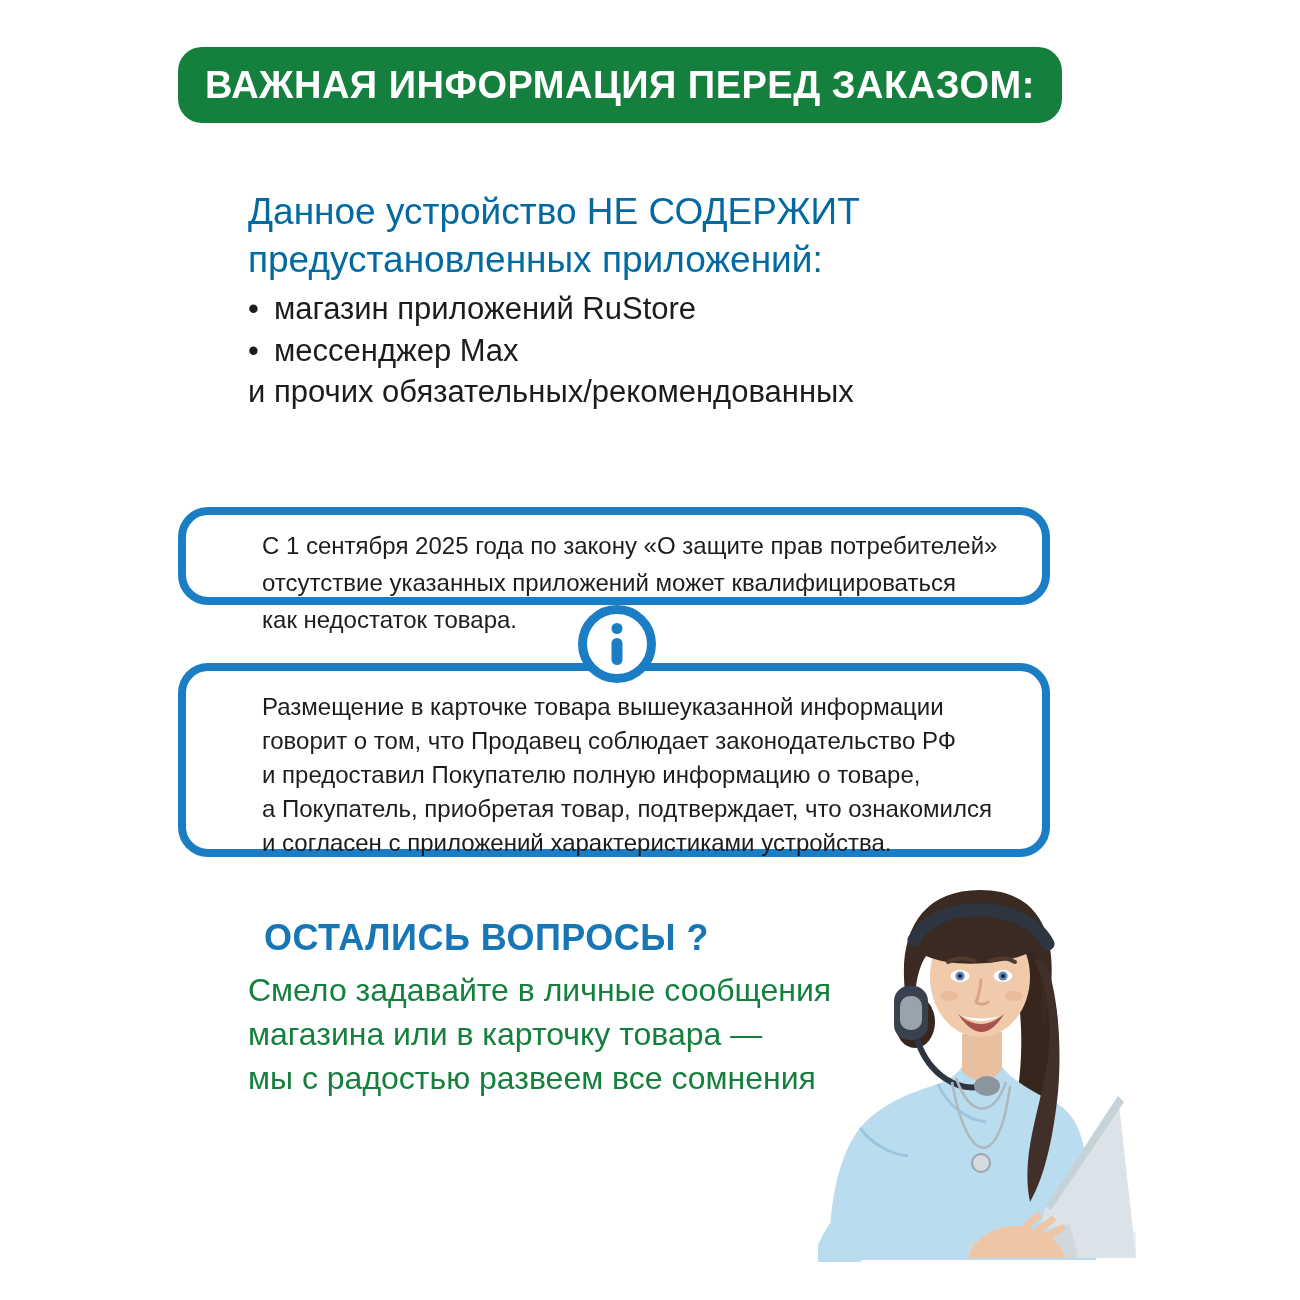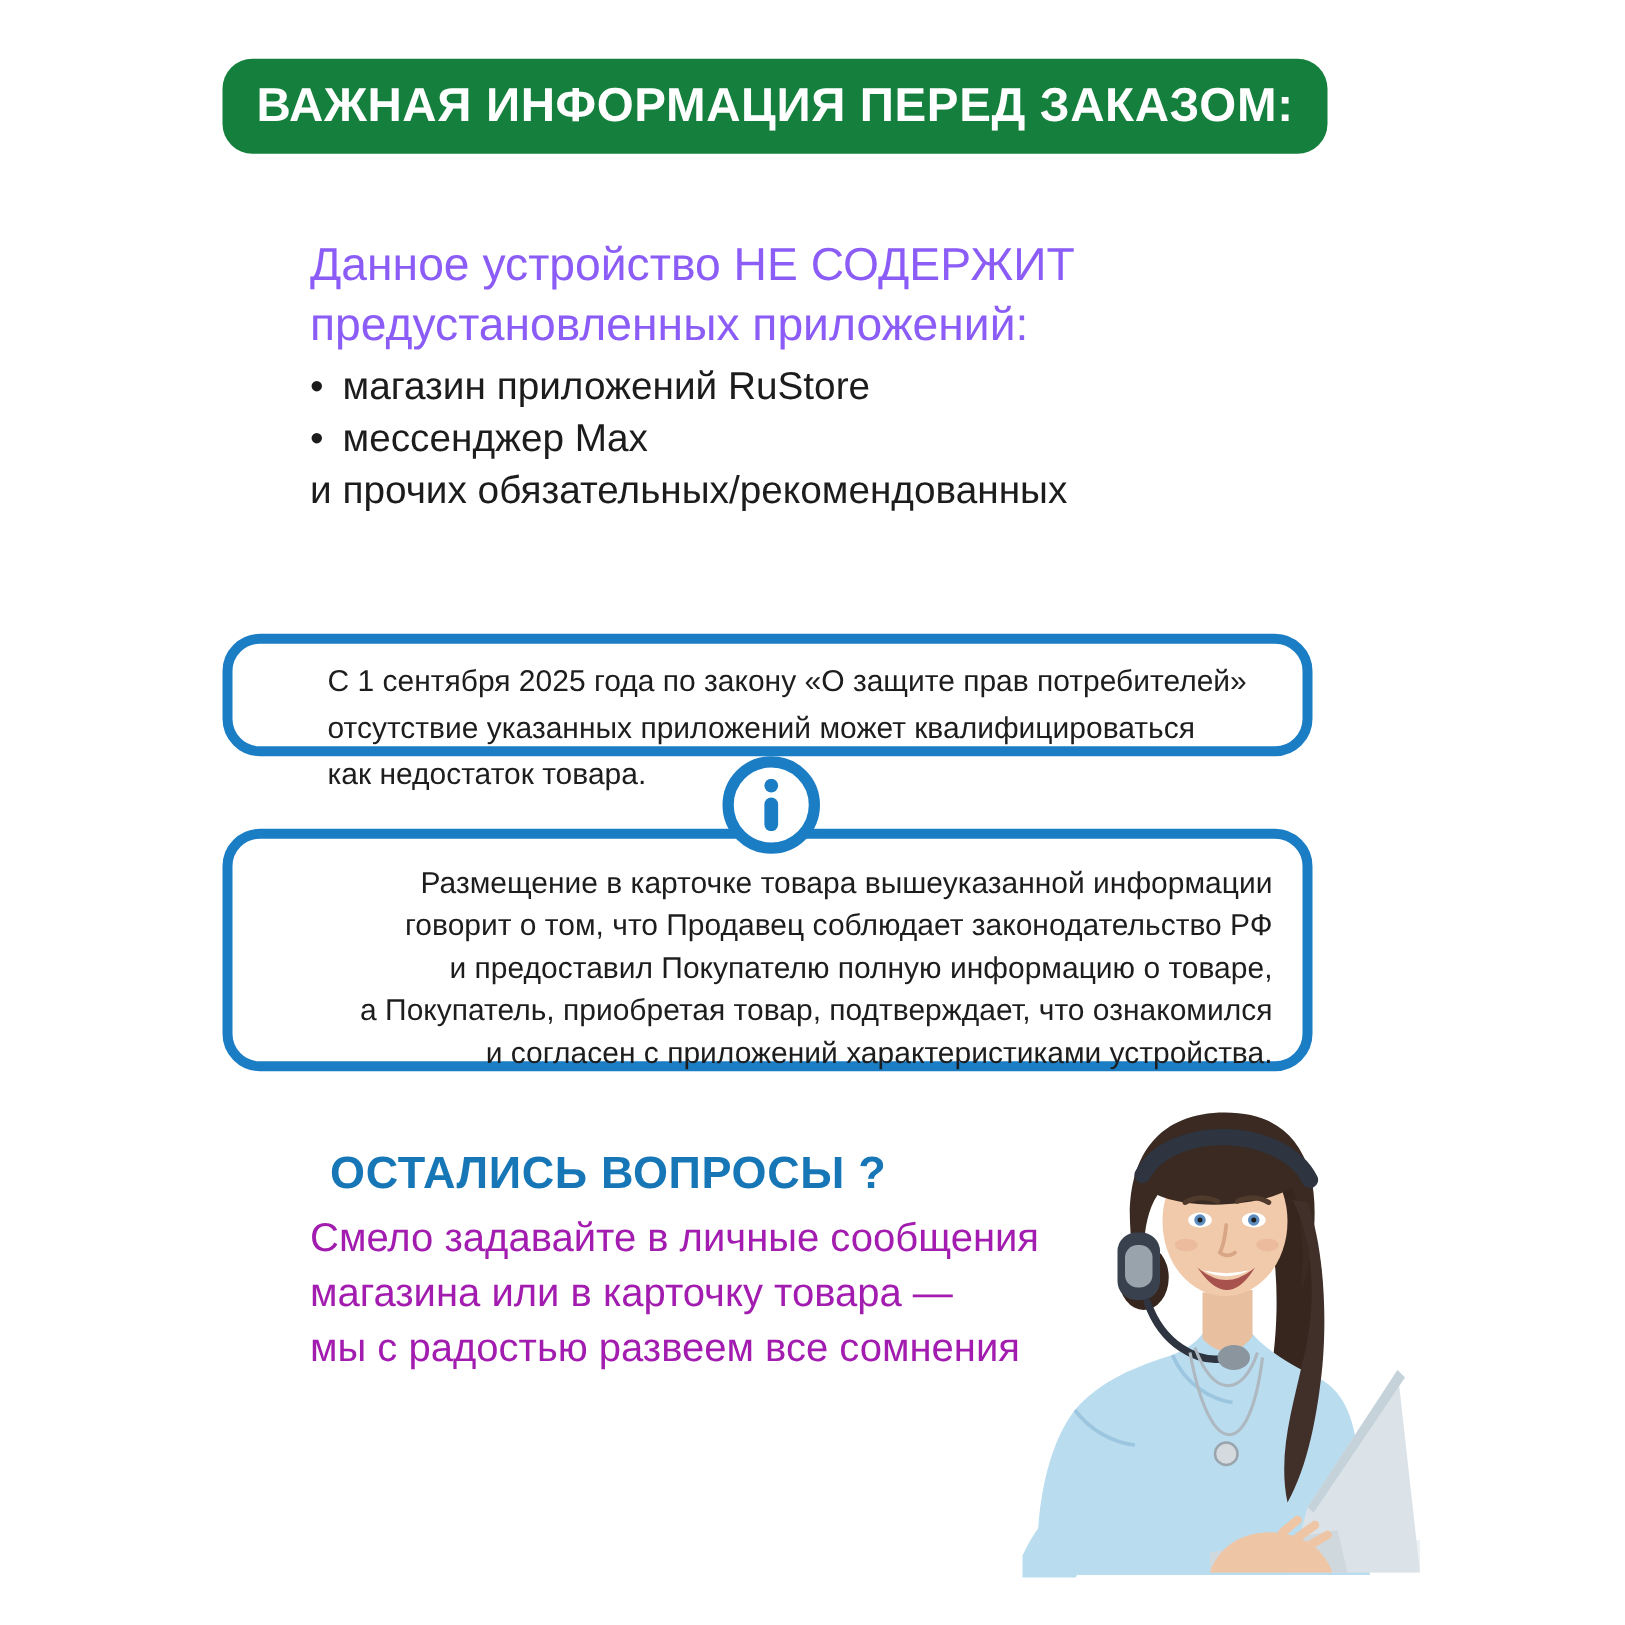--- a/index.html
+++ b/index.html
@@ -8,41 +8,41 @@
     font-family:"Liberation Sans", sans-serif;color:#1d1d1d;
   }
   
   .banner{
     position:absolute;left:178px;top:47px;width:884px;height:76px;
     background:#15803d;border-radius:24px;
     display:flex;align-items:center;justify-content:center;
   }
   .banner-text{color:#ffffff;font-weight:700;font-size:38px;letter-spacing:.5px;white-space:nowrap;}
   
-  .intro-heading{position:absolute;left:248px;top:188px;font-size:37px;line-height:48px;color:#8b5cf6;}
+  .intro-heading{position:absolute;left:248px;top:188px;font-size:37px;line-height:48px;color:#0369a1;}
   .bullets{position:absolute;left:248px;top:288px;font-size:31px;line-height:42px;color:#1c1c1c;}
   .bullet-row{display:flex;align-items:flex-start;}
   .bullet-dot{width:26px;flex:0 0 26px;}
   .bullet-note{line-height:40px;}
   
   .notice-box{
     position:absolute;left:178px;width:872px;box-sizing:border-box;background:#ffffff;
     border:8px solid #1b7ec5;border-radius:30px;color:#1d1d1d;
   }
   .box1{top:507px;height:98px;padding:12px 24px 0 76px;font-size:24px;line-height:37px;}
-  .box2{top:663px;height:194px;padding:19px 24px 0 76px;font-size:24px;line-height:34px;z-index:1;text-align:right;}
+  .box2{top:663px;height:194px;padding:19px 24px 0 76px;font-size:24px;line-height:34px;z-index:1;}
   
   .info-badge{
     position:absolute;left:578px;top:605px;width:78px;height:78px;box-sizing:border-box;
     background:#ffffff;border:9px solid #1b7ec5;border-radius:50%;
     display:flex;align-items:center;justify-content:center;z-index:2;
   }
   
   .q-heading{position:absolute;left:264px;top:917px;font-size:36px;font-weight:700;letter-spacing:.5px;color:#1777b6;white-space:nowrap;}
-  .q-text{position:absolute;left:248px;top:968px;font-size:32px;line-height:44px;color:#a21caf;}
+  .q-text{position:absolute;left:248px;top:968px;font-size:32px;line-height:44px;color:#15803d;}
   
   .photo{position:absolute;left:818px;top:874px;width:332px;height:388px;}
 </style>
 </head>
 <body>
 
 <div class="canvas">
 
   <div class="banner">
     <span class="banner-text">ВАЖНАЯ ИНФОРМАЦИЯ ПЕРЕД ЗАКАЗОМ:</span>

